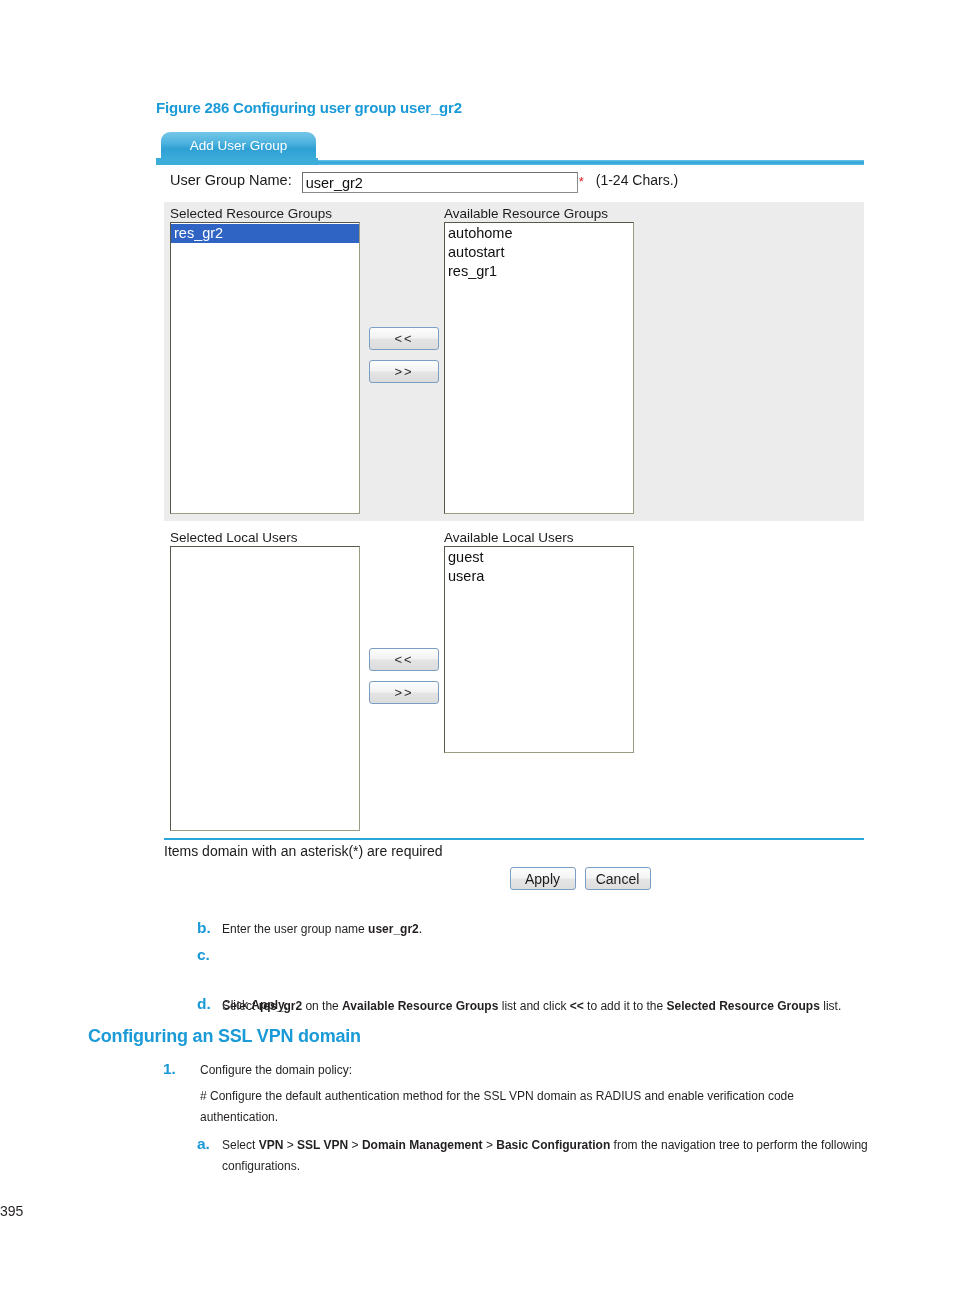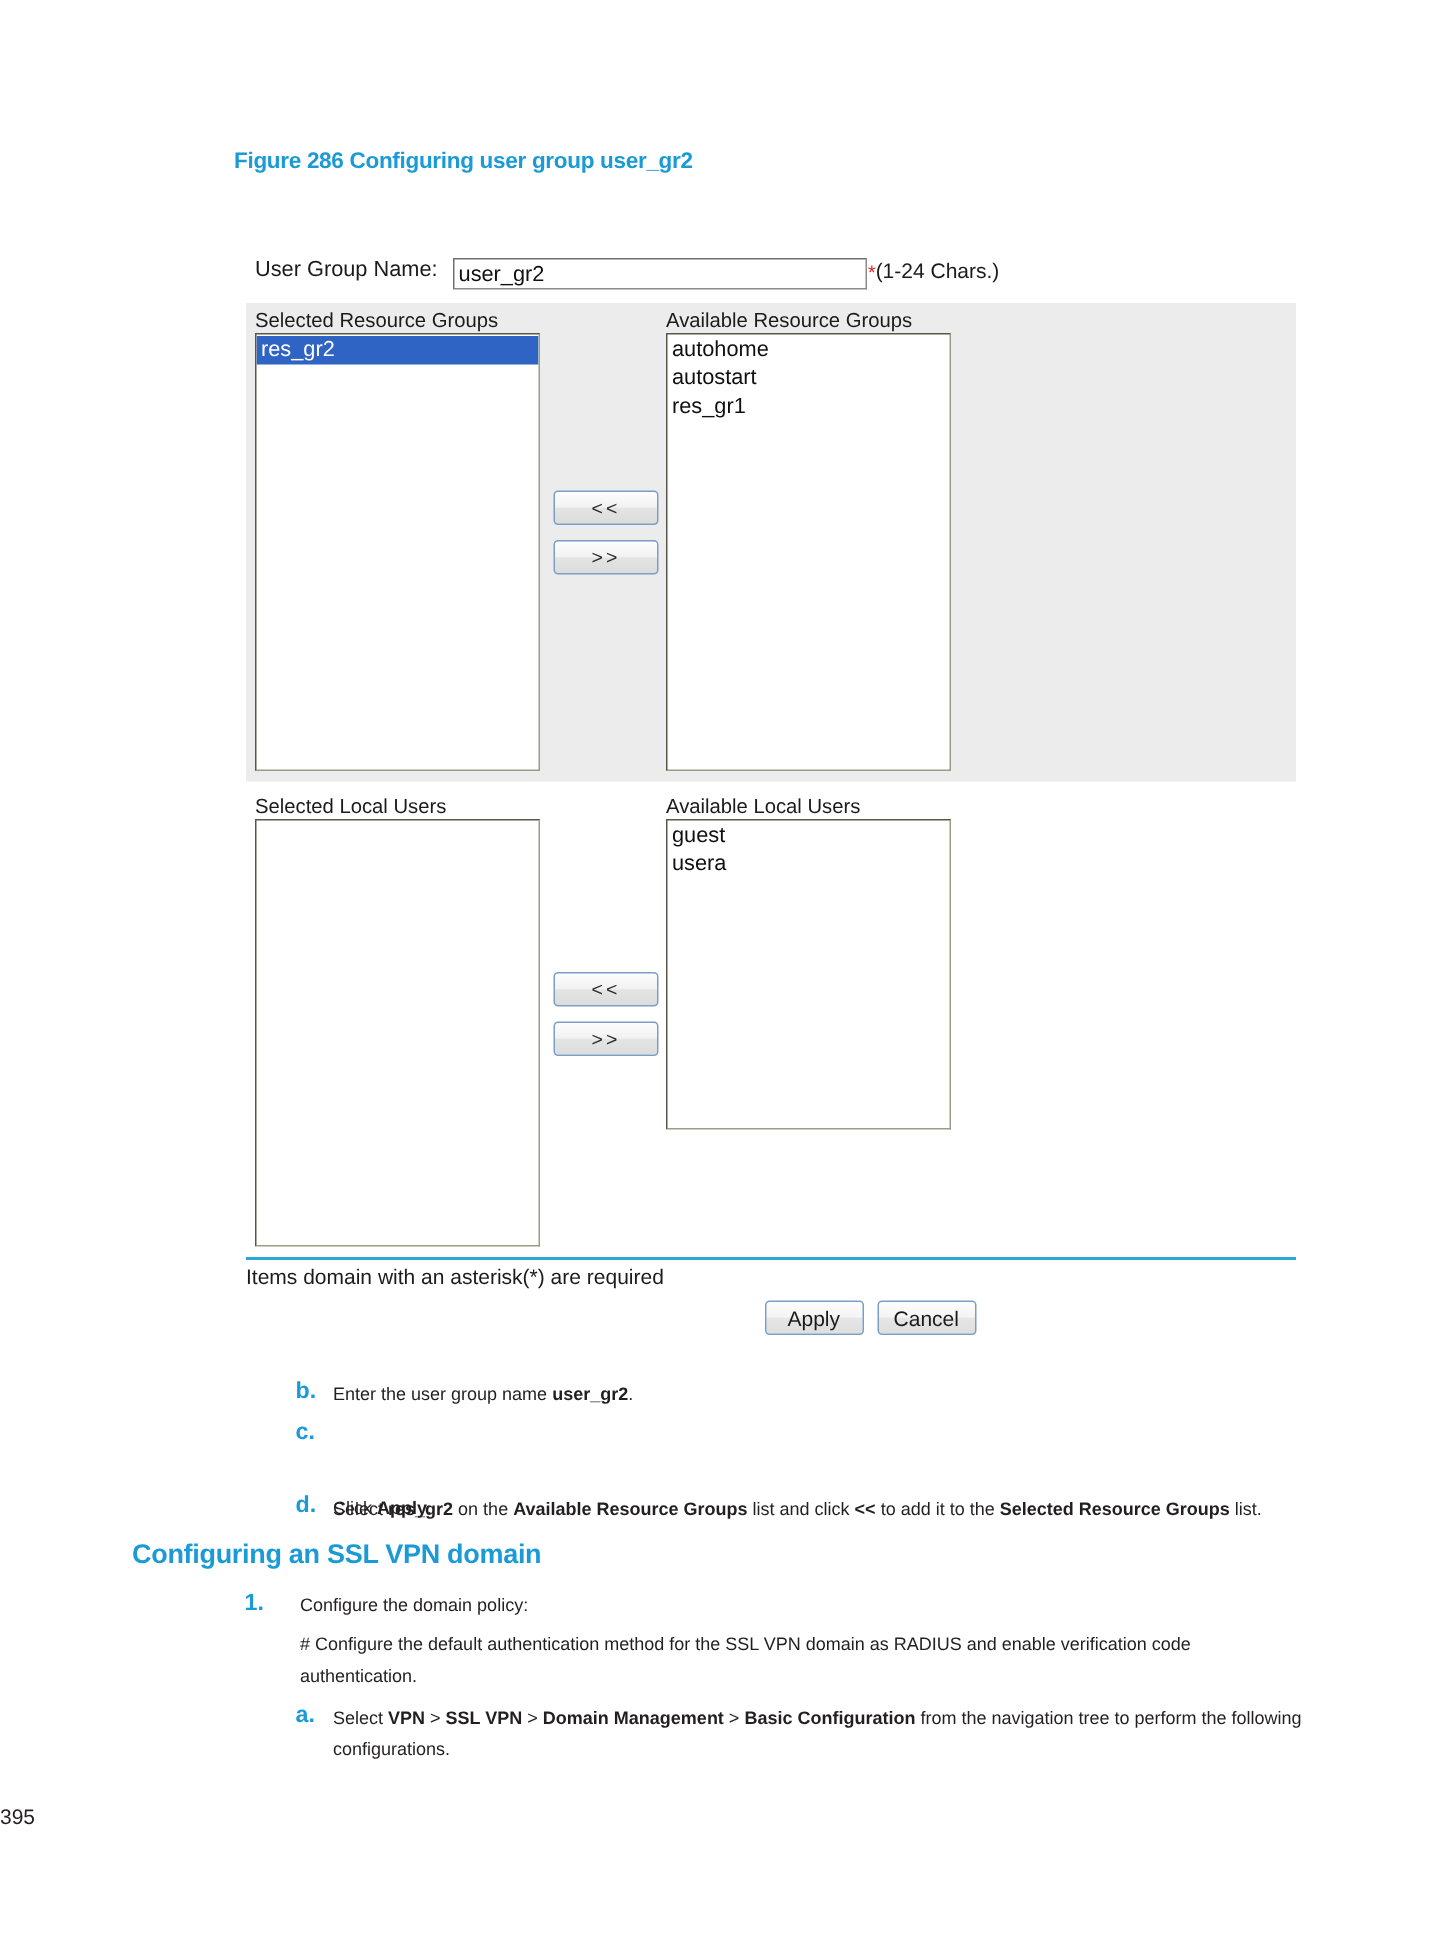--- a/index.html
+++ b/index.html
@@ -114,21 +114,21 @@
     color: #e02020;
     font-size: 13px;
     margin-left: 1px;
     line-height: 1;
     align-self: flex-start;
     margin-top: 3px;
   }
   .hint {
     font-size: 14px;
     color: #1b1b1b;
-    margin-left: 0px;
+    margin-left: 12px;
   }
 
   
   .gray-block {
     position: absolute;
     left: 8px;
     top: 72px;
     width: 700px;
     height: 319px;
     background: #ececec;
@@ -286,20 +286,27 @@
     color: #231f20;
   }
 </style>
 </head>
 <body>
 
 <div class="fig-caption">Figure 286 Configuring user group user_gr2</div>
 
 <div class="shot">
 
+  <div class="tab-strip">
+    <div class="tab-underline"></div>
+    <div class="tab-underline-left"></div>
+    <div class="tab">
+      <span>Add User Group</span>
+    </div>
+  </div>
 
   <div class="form-row">
     <span class="field-label">User Group Name:</span>
     <input class="text-input" type="text" value="user_gr2" style="">
     <span class="req-star">*</span>
     <span class="hint">(1-24 Chars.)</span>
   </div>
 
   <div class="gray-block">
     <div class="duallist">

